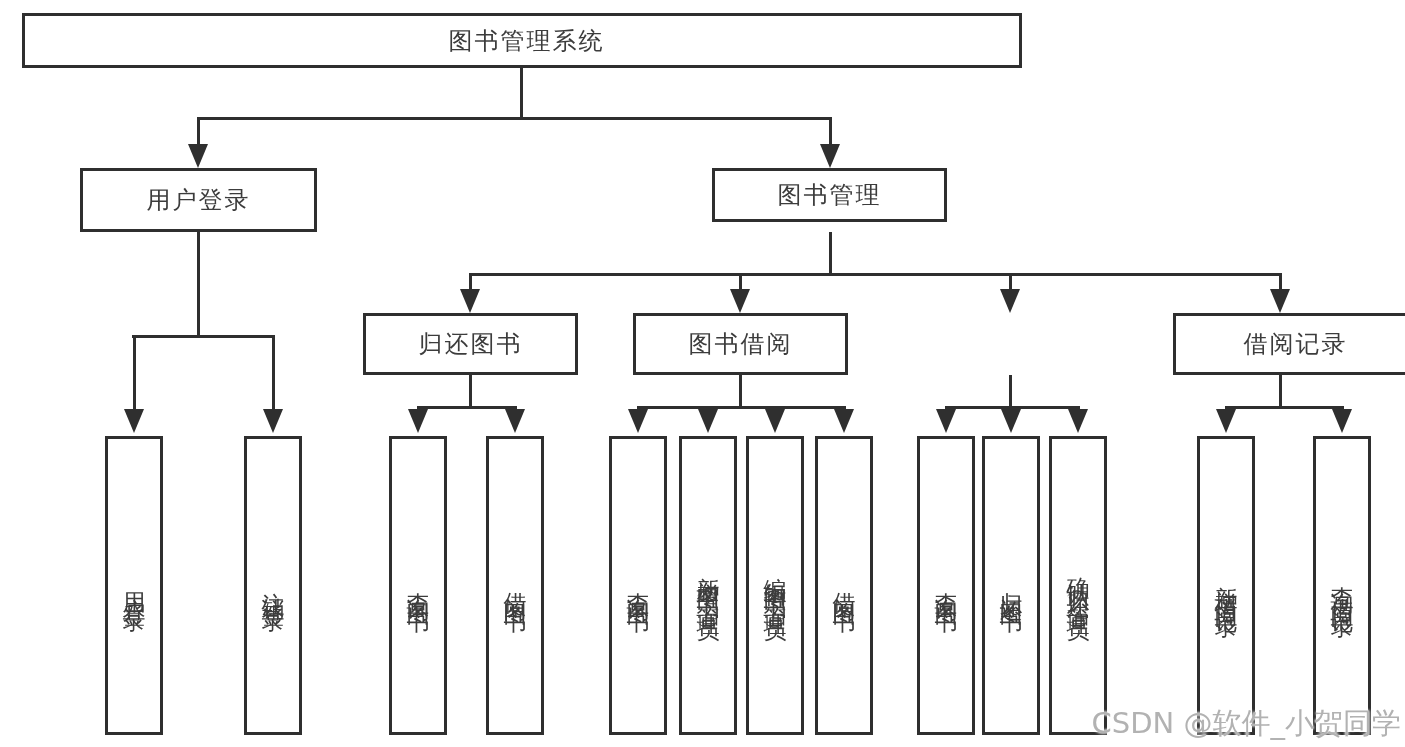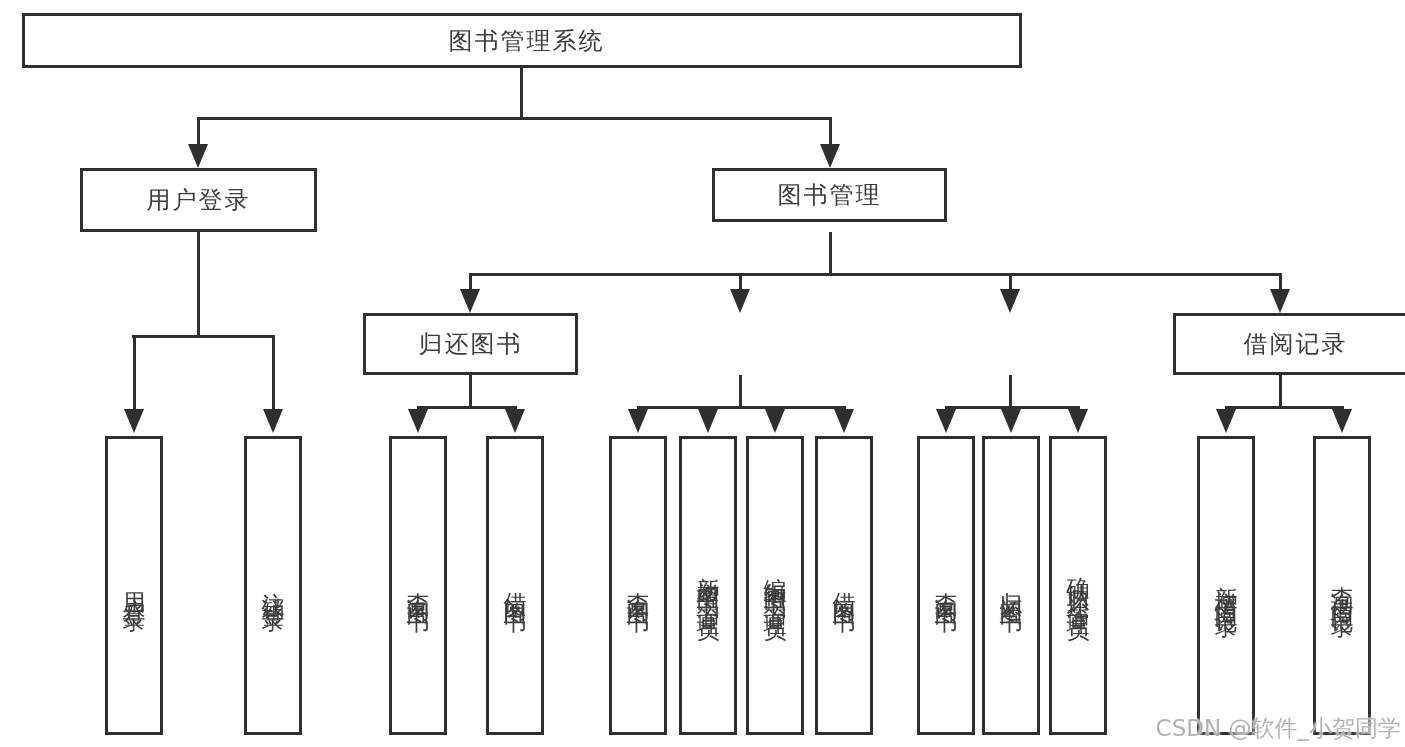--- a/index.html
+++ b/index.html
@@ -34,21 +34,21 @@
   .vline,.hline{position:absolute;background:var(--line);}
   .arr{
     position:absolute;width:0;height:0;
     border-left:10px solid transparent;
     border-right:10px solid transparent;
     border-top:24px solid var(--line);
   }
   .watermark{
     position:absolute;
     right:4px;bottom:3px;
-    font-size:23px;
+    font-size:29px;
     color:var(--wm);
     text-shadow:0 0 3px #ffffff,0 0 3px #ffffff;
     white-space:nowrap;
     z-index:5;
   }
 </style>
 </head>
 <body>
 
 <div class="canvas">
@@ -59,20 +59,23 @@
 
   <div class="box hbox" style="left:80px;top:168px;width:237px;height:64px;">
     <span>用户登录</span>
   </div>
   <div class="box hbox" style="left:712px;top:168px;width:235px;height:54px;">
     <span>图书管理</span>
   </div>
 
   <div class="box hbox" style="left:363px;top:313px;width:215px;height:62px;">
     <span>归还图书</span>
+  </div>
+  <div class="box hbox" style="left:633px;top:313px;width:215px;height:62px;">
+    <span>图书借阅</span>
   </div>
   <div class="box hbox" style="left:1173px;top:313px;width:245px;height:62px;font-family:Liberation Serif, serif;">
     <span>借阅记录</span>
   </div>
 
   <div class="box vbox" style="left:105px;top:436px;width:58px;height:299px;">
     <span>用户登录</span>
   </div>
   <div class="box vbox" style="left:244px;top:436px;width:58px;height:299px;">
     <span>注销登录</span>

